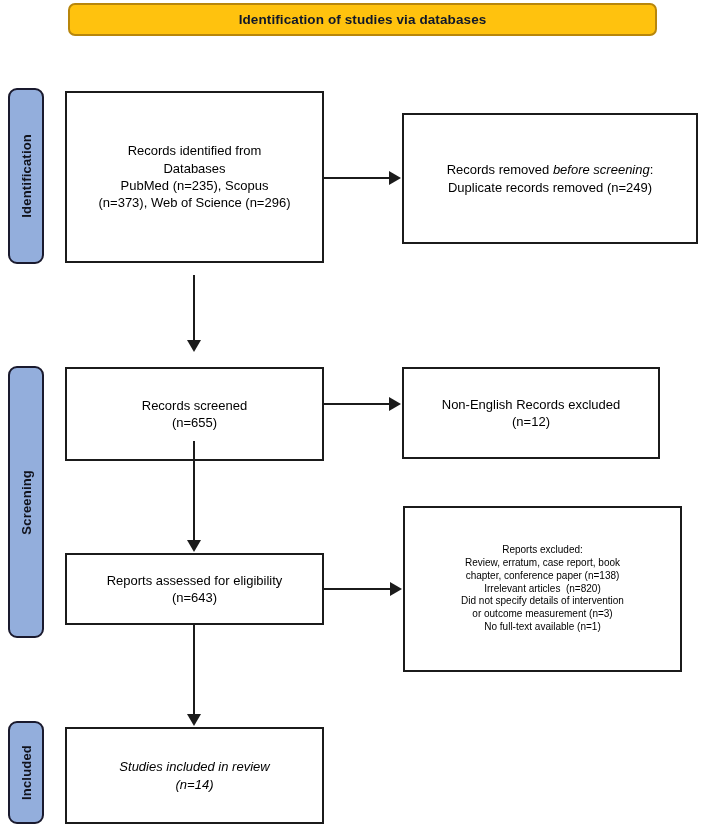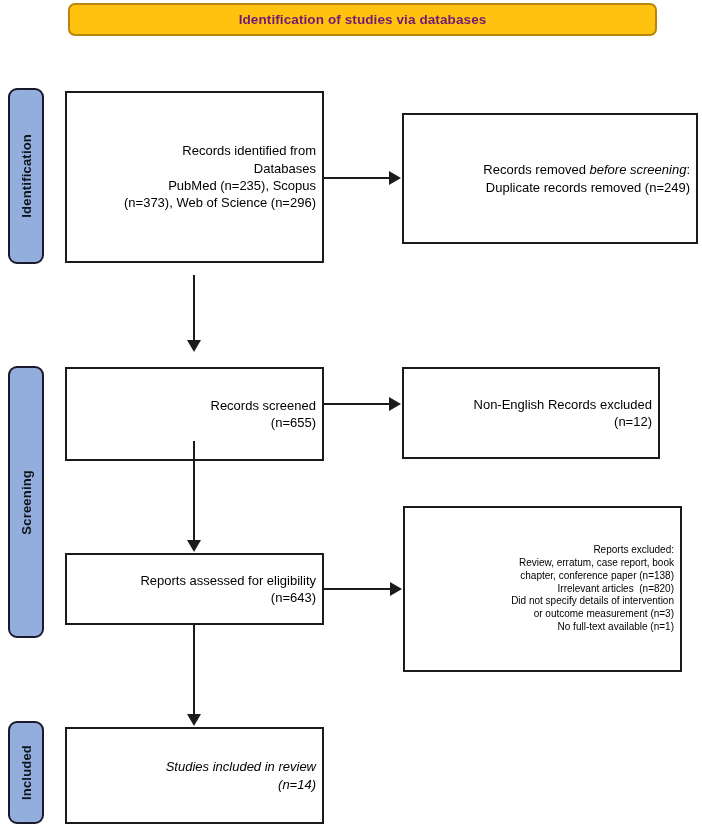--- a/index.html
+++ b/index.html
@@ -29,21 +29,21 @@
     background: #FFC20E;
     border: 2px solid #B8860B;
     border-radius: 7px;
     box-sizing: border-box;
     display: flex;
     align-items: center;
     justify-content: center;
     font-size: 13.5px;
     font-weight: bold;
     letter-spacing: 0.1px;
-    color: #701a75;
+    color: #0f172a;
   }
 
   
   .stage {
     position: absolute;
     left: 8px;
     width: 36px;
     background: #93AEDC;
     border: 2px solid #1a1a2e;
     border-radius: 9px;
@@ -67,21 +67,21 @@
 
   
   .box {
     position: absolute;
     background: #ffffff;
     border: 2px solid #1b1b1b;
     box-sizing: border-box;
     display: flex;
     align-items: center;
     justify-content: center;
-    text-align: right;
+    text-align: center;
     font-size: 13px;
     line-height: 1.33;
     color: #000000;
     padding: 3px 6px;
   }
   .box .lines { width: 100%; }
   .box .lines div { white-space: pre; }
 
   #box-identified        { left: 65px;  top: 91px;  width: 259px; height: 172px; }
   #box-removed           { left: 402px; top: 113px; width: 296px; height: 131px; }

